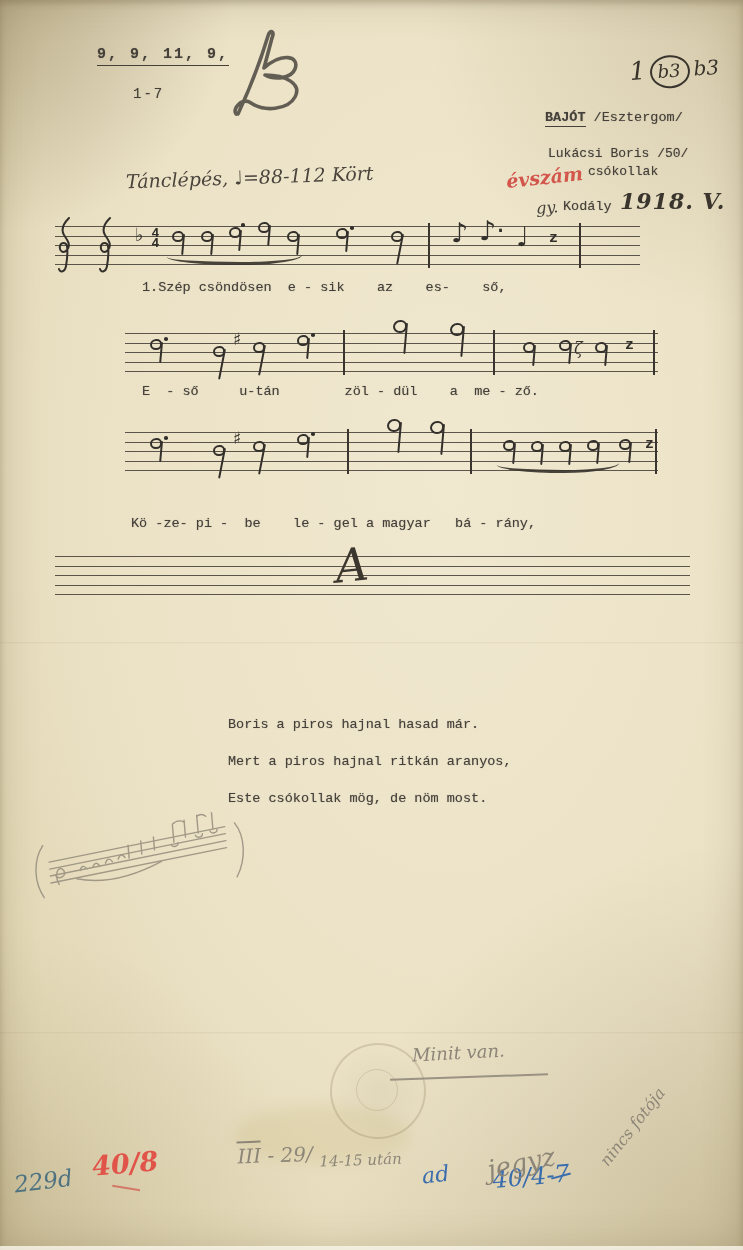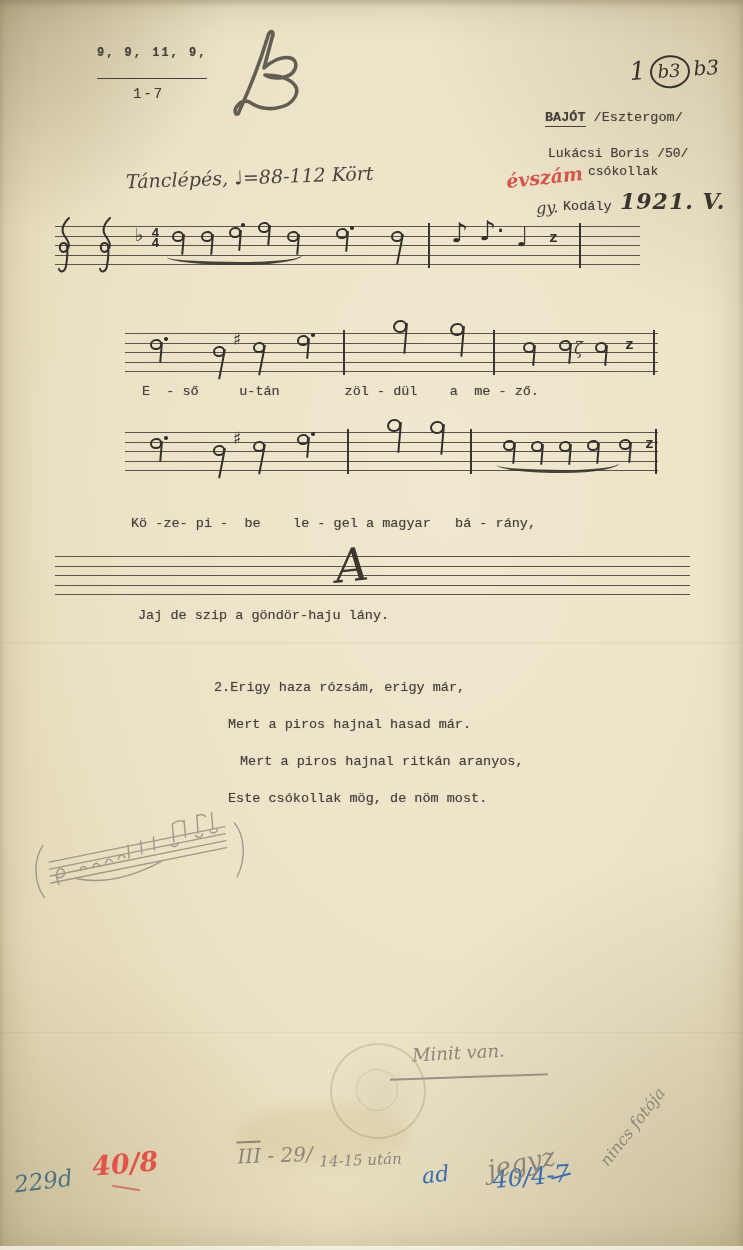--- a/index.html
+++ b/index.html
@@ -14,21 +14,21 @@
     box-shadow:inset 0 0 38px rgba(100,84,48,.25), inset 0 3px 6px rgba(80,65,35,.25);
   }
   .abs{position:absolute;}
   .typed{position:absolute;font-family:"Liberation Mono","DejaVu Sans Mono",monospace;
     color:#45403a;white-space:pre;text-shadow:0 0 1px rgba(69,64,58,.45);}
   .hand{position:absolute;font-family:"DejaVu Serif",serif;font-style:italic;color:#46413a;white-space:pre;}
   .pencil{color:#8d8678;}
   .red{color:#d2564c;}
   .blue{color:#3a6dad;}
   .teal{color:#4e7280;}
-  .syll{font-size:12px;font-weight:bold;letter-spacing:2px;border-bottom:1.6px solid #45403a;padding-bottom:18px;}
+  .syll{font-size:15px;font-weight:bold;letter-spacing:2px;border-bottom:1.6px solid #45403a;padding-bottom:2px;}
   .u{border-bottom:1.6px solid #45403a;padding-bottom:1px;margin-top:6px;}
   .circ{display:inline-block;border:2.2px solid #38332c;border-radius:50%;padding:3px 7px 5px 6px;margin:0 4px;}
   
   .staff{position:absolute;height:40px;}
   .sline{position:absolute;left:0;right:0;height:1.3px;background:rgba(58,53,46,.82);}
   .nt{position:absolute;width:15px;height:36px;}
   .nt i{position:absolute;left:0;top:0;width:8px;height:7px;border:2.3px solid #33302c;border-radius:55% 45% 50% 50%;}
   .nt b{position:absolute;left:10.5px;top:3px;width:2.2px;height:21px;background:#33302c;border-radius:1px;transform:rotate(5deg);transform-origin:top center;}
   .nt.l b{height:31px;transform:rotate(11deg);}
   .nt.hi i{width:10px;height:9px;}
@@ -73,21 +73,21 @@
   <div class="hand" style="left:598px;top:26px;font-size:25px;transform:rotate(-4deg);color:#37322a;">
     <span>1</span><span class="circ" style="font-size:18px;">b3</span><span style="font-size:20px;">b3</span>
   </div>
 
   <div class="typed" style="left:545px;top:110px;font-size:13.5px;"><span class="u" style="font-weight:bold;">BAJÓT</span><span> /Esztergom/</span></div>
   <div class="typed" style="left:548px;top:146px;font-size:13px;">Lukácsi Boris /50/</div>
   <div class="typed" style="left:588px;top:164px;font-size:13px;">csókollak</div>
   <div class="hand red" style="left:506px;top:166px;font-size:19px;transform:rotate(-6deg);font-weight:600;">évszám</div>
   <div class="hand" style="left:536px;top:198px;font-size:16px;transform:rotate(-4deg);">gy.</div>
   <div class="typed" style="left:563px;top:199px;font-size:13.5px;">Kodály</div>
-  <div class="hand" style="left:620px;top:188px;font-size:22px;font-weight:600;letter-spacing:1px;color:#3a352d;">1921. V.</div>
+  <div class="hand" style="left:620px;top:188px;font-size:22px;font-weight:600;letter-spacing:1px;color:#3a352d;">1918. V.</div>
 
   <div class="hand" style="left:126px;top:166px;font-size:19px;transform:rotate(-2deg);color:#4a443c;">Tánclépés, ♩=88-112 Kört</div>
 
   <div id="staves-root">
       <div class="staff" style="left: 55px; top: 226px; width: 585px;">
         <div class="sline" style="top: 0px;"></div>
         <div class="sline" style="top: 9.5px;"></div>
         <div class="sline" style="top: 19px;"></div>
         <div class="sline" style="top: 28.5px;"></div>
         <div class="sline" style="top: 38px;"></div>
@@ -251,27 +251,26 @@
       <div class="staff" style="left: 55px; top: 556px; width: 635px;">
         <div class="sline" style="top: 0px;"></div>
         <div class="sline" style="top: 9.5px;"></div>
         <div class="sline" style="top: 19px;"></div>
         <div class="sline" style="top: 28.5px;"></div>
         <div class="sline" style="top: 38px;"></div>
         <div class="bigA" style="left: 280px; top: -18px;">A</div>
       </div>
     </div>
 
+  <div class="typed" style="left:142px;top:280px;font-size:13.5px;">1.Szép csöndösen  e - sik    az    es-    ső,</div>
   <div class="typed" style="left:142px;top:384px;font-size:13.5px;">E  - ső     u-tán        zöl - dül    a  me - ző.</div>
   <div class="typed" style="left:131px;top:516px;font-size:13.5px;">Kö -ze- pi -  be    le - gel a magyar   bá - rány,</div>
-  <div class="typed" style="left:138px;top:608px;font-size:13.5px;">Jaj de szip a göndör-haju lány.</div>
-
-  <div class="typed" style="left:214px;top:680px;font-size:13.5px;">2.Erigy haza rózsám, erigy már,</div>
-  <div class="typed" style="left:228px;top:717px;font-size:13.5px;">Mert a piros hajnal hasad már.</div>
-  <div class="typed" style="left:240px;top:754px;font-size:13.5px;">Mert a piros hajnal ritkán aranyos,</div>
+
+  <div class="typed" style="left:228px;top:717px;font-size:13.5px;">Boris a piros hajnal hasad már.</div>
+  <div class="typed" style="left:228px;top:754px;font-size:13.5px;">Mert a piros hajnal ritkán aranyos,</div>
   <div class="typed" style="left:228px;top:791px;font-size:13.5px;">Este csókollak mög, de nöm most.</div>
 
   <svg class="abs" style="left:30px;top:815px;transform:rotate(-5deg);" width="225" height="105" viewBox="0 0 225 105">
     <g fill="none" stroke="#948c7c" stroke-width="1.4" stroke-linecap="round" opacity=".85">
       <path d="M12 74 C3 58 4 36 15 22"></path>
       <path d="M208 16 C218 31 216 54 206 70"></path>
       <path d="M20 60 L198 40"></path>
         <path d="M20 53 L198 33"></path>
         <path d="M20 46 L198 26"></path>
         <path d="M20 39 L198 19"></path>

